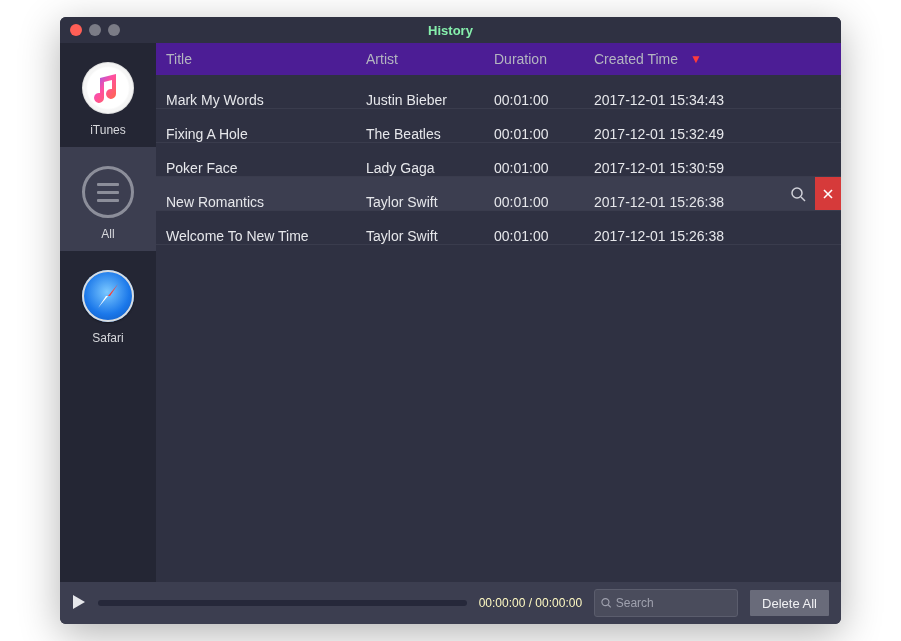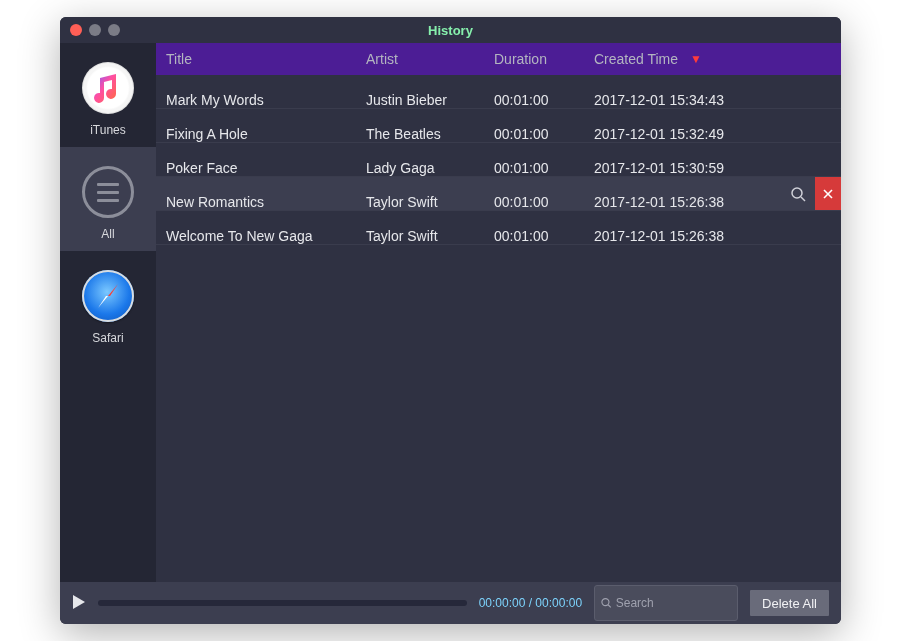--- a/index.html
+++ b/index.html
@@ -105,25 +105,25 @@
     .footer {
       height: 42px;
       background: #3c3e50;
       display: flex; align-items: center;
       padding: 0 12px; gap: 12px;
     }
     .play-btn { color: #e6e7eb; font-size: 18px; }
     .progress {
       flex: 1; height: 6px; background: #26283a; border-radius: 3px;
     }
-    .time { color: #7dd3fc; font-size: 12px; white-space: nowrap; }
+    .time { color: #fef9c3; font-size: 12px; white-space: nowrap; }
     .search-box {
       display: flex; align-items: center;
       background: #4a4c5c; border: 1px solid #5b5d6d;
-      border-radius: 3px; height: 36px; width: 144px;
+      border-radius: 3px; height: 28px; width: 144px;
       padding: 0 6px; color: #c9cbd3; font-size: 12px; gap: 4px;
     }
     .search-box input {
       background: transparent; border: none; outline: none;
       color: #e6e7eb; font-size: 12px; width: 100%;
     }
     .search-box input::placeholder { color: #9fa1ae; }
     .delete-all {
       background: #696b7a; color: #f1f1f4;
       border: none; border-radius: 1px;
@@ -238,21 +238,21 @@
               </div>
               <div class="del-btn">
                 <svg width="10" height="10" viewBox="0 0 10 10">
                   <line x1="1" y1="1" x2="9" y2="9" stroke="#fff" stroke-width="1.6"></line>
                   <line x1="9" y1="1" x2="1" y2="9" stroke="#fff" stroke-width="1.6"></line>
                 </svg>
               </div>
             </div>
           </div>
           <div class="row">
-            <div class="col-title">Welcome To New Gaga</div>
+            <div class="col-title">Welcome To New Time</div>
             <div class="col-artist">Taylor Swift</div>
             <div class="col-duration">00:01:00</div>
             <div class="col-created">2017-12-01 15:26:38</div>
           </div>
         </div>
 
     </div>
 
   </div>
 

